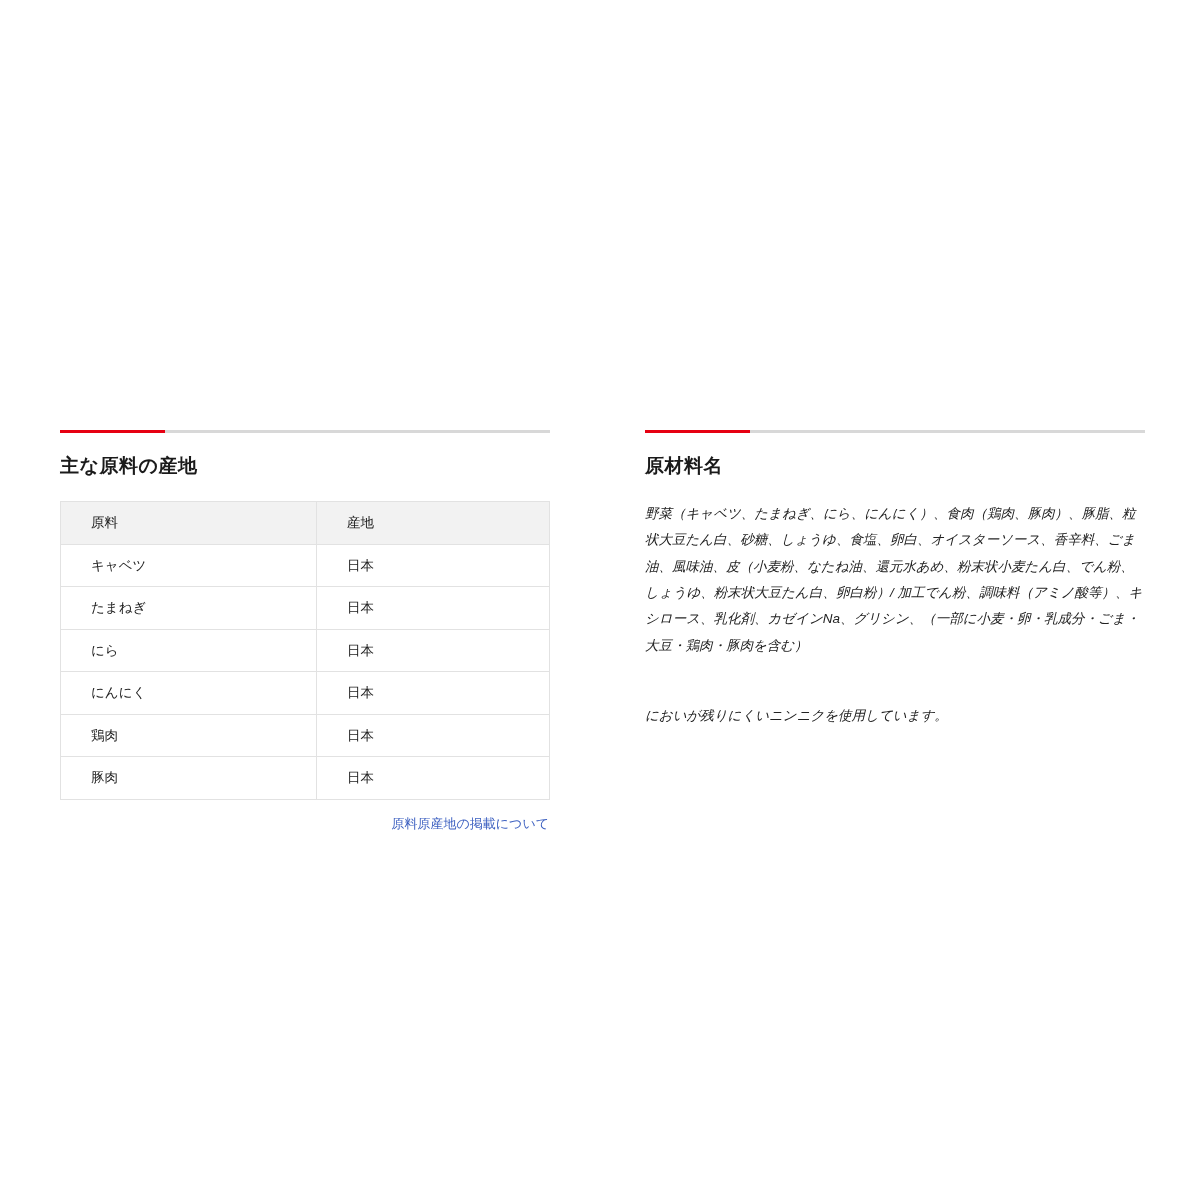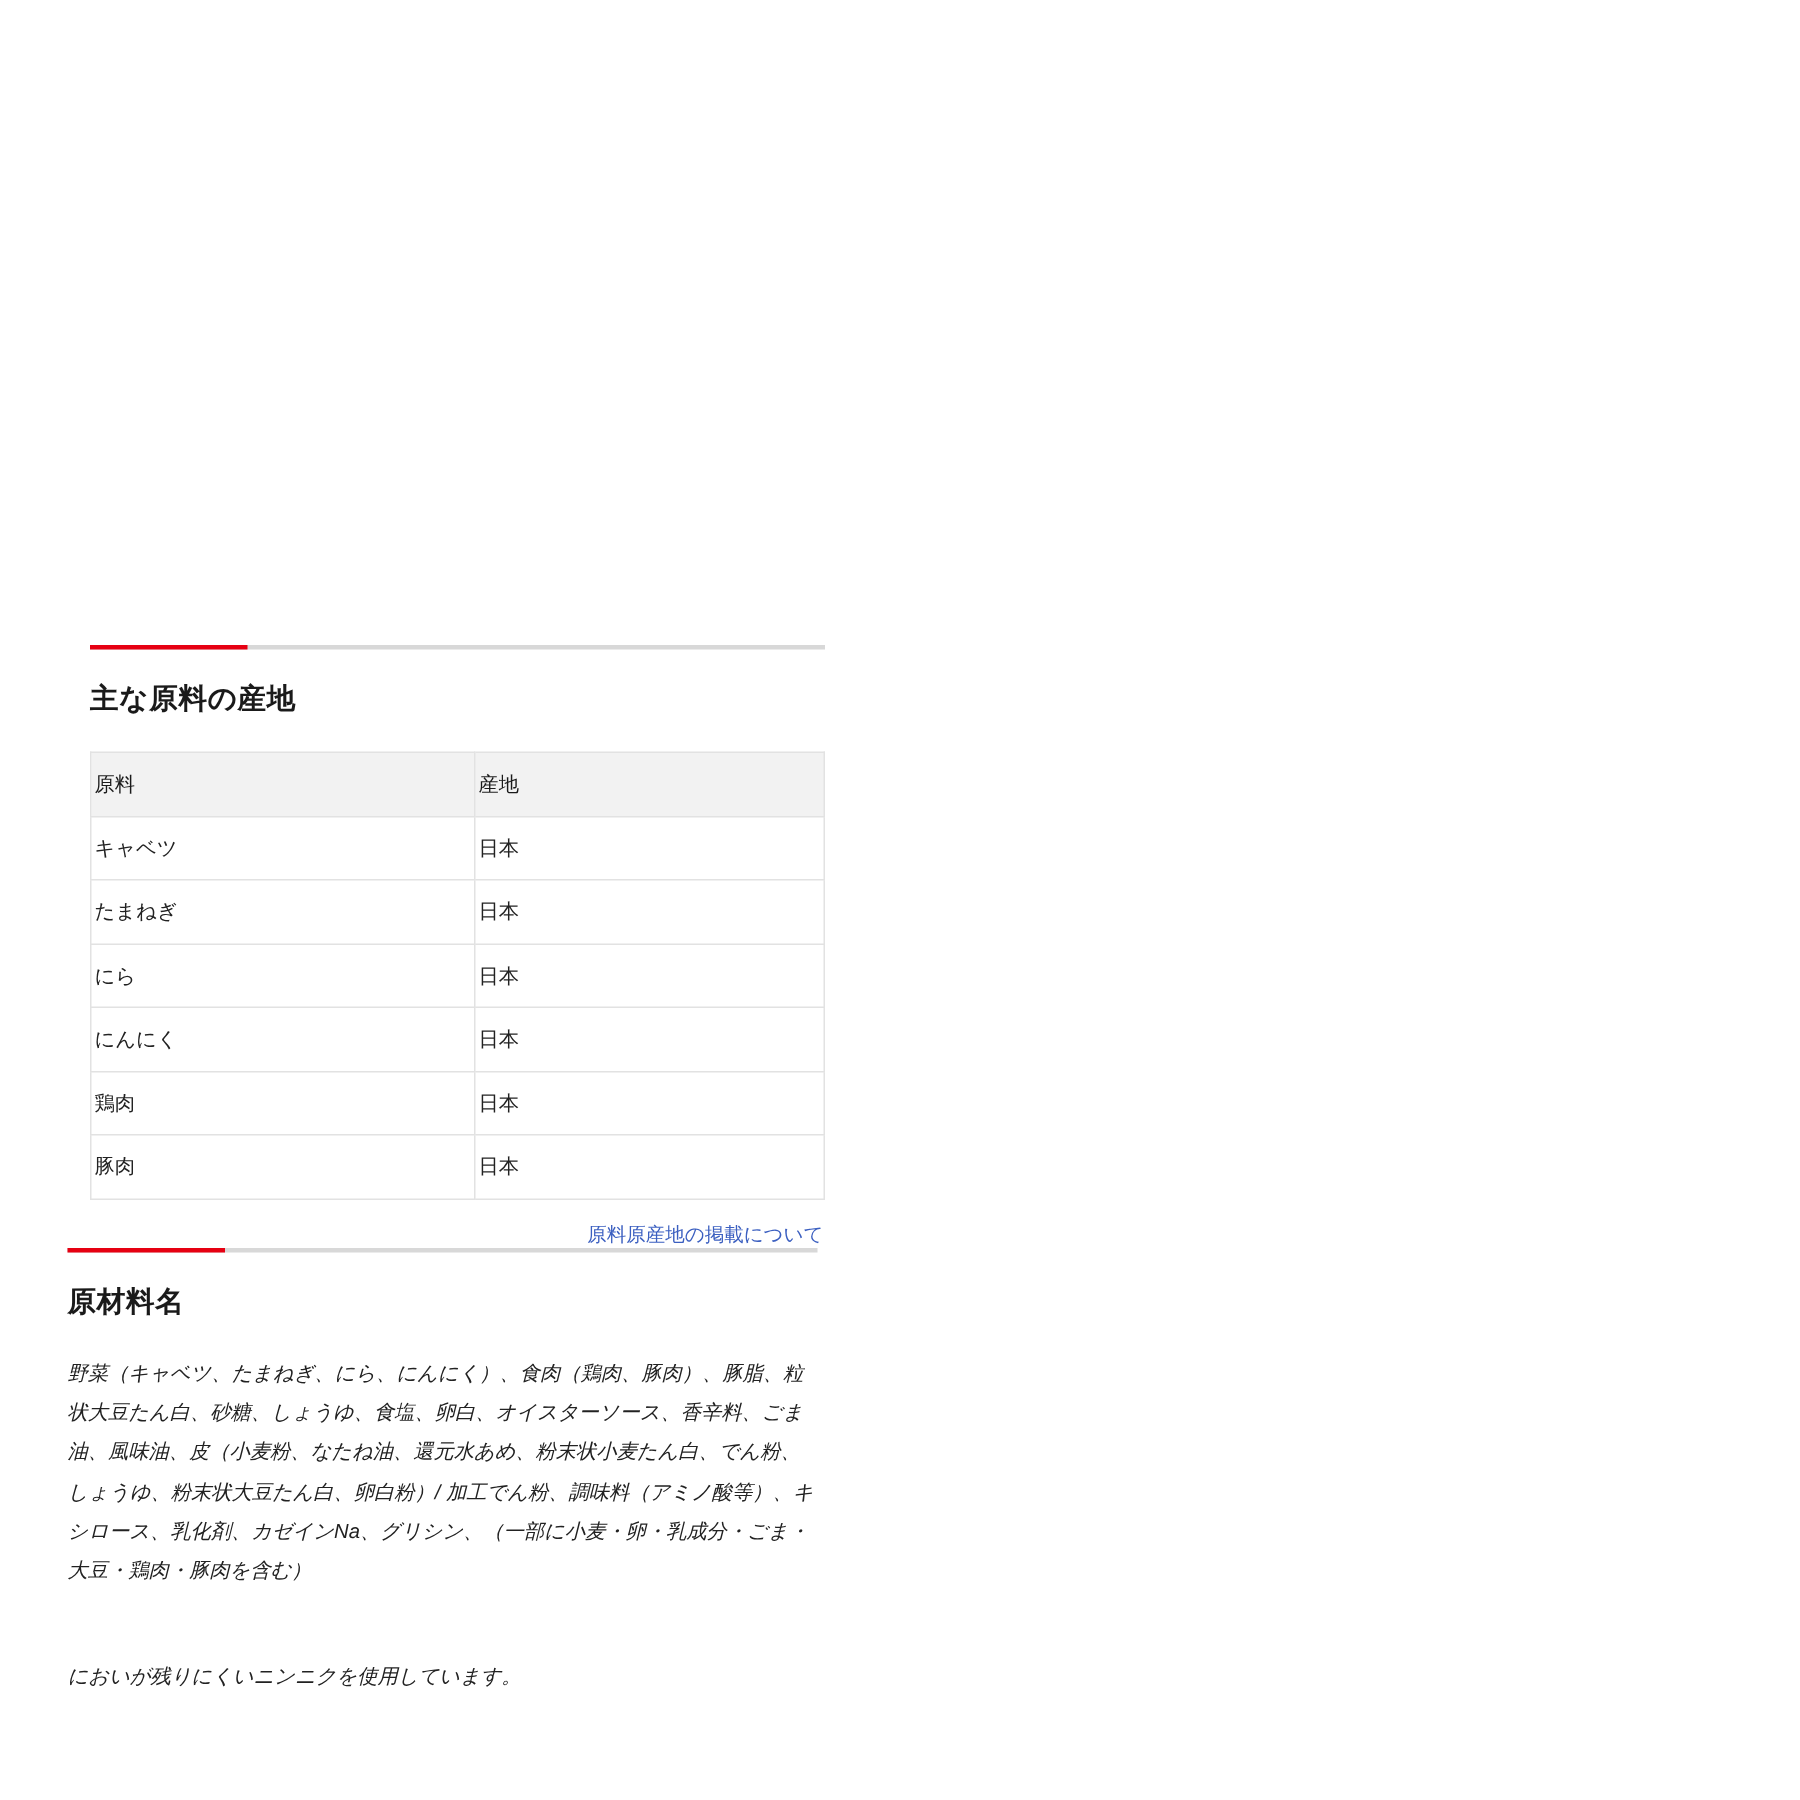--- a/index.html
+++ b/index.html
@@ -19,21 +19,21 @@
     width: 1200px;
     height: 1200px;
     box-sizing: border-box;
   }
   .columns {
     position: absolute;
     top: 430px;
     left: 0;
     width: 1020px;
     display: flex;
-    flex-direction: column;
+    flex-direction: row;
     align-items: flex-start;
   }
   .col {
     box-sizing: border-box;
   }
   .col-left {
     width: 600px;
     padding-left: 60px;
     padding-right: 50px;
   }
@@ -71,21 +71,21 @@
   
   table.origin-table {
     border-collapse: collapse;
     width: 489px;
     table-layout: fixed;
     font-size: 13.5px;
   }
   table.origin-table th,
   table.origin-table td {
     border: 1px solid #e2e2e2;
-    padding: 12px 2px;
+    padding: 12px 30px;
     text-align: left;
     font-weight: normal;
     color: #222222;
     line-height: 1.3;
   }
   table.origin-table thead th {
     background: #f2f2f2;
     color: #1a1a1a;
     font-weight: normal;
   }

